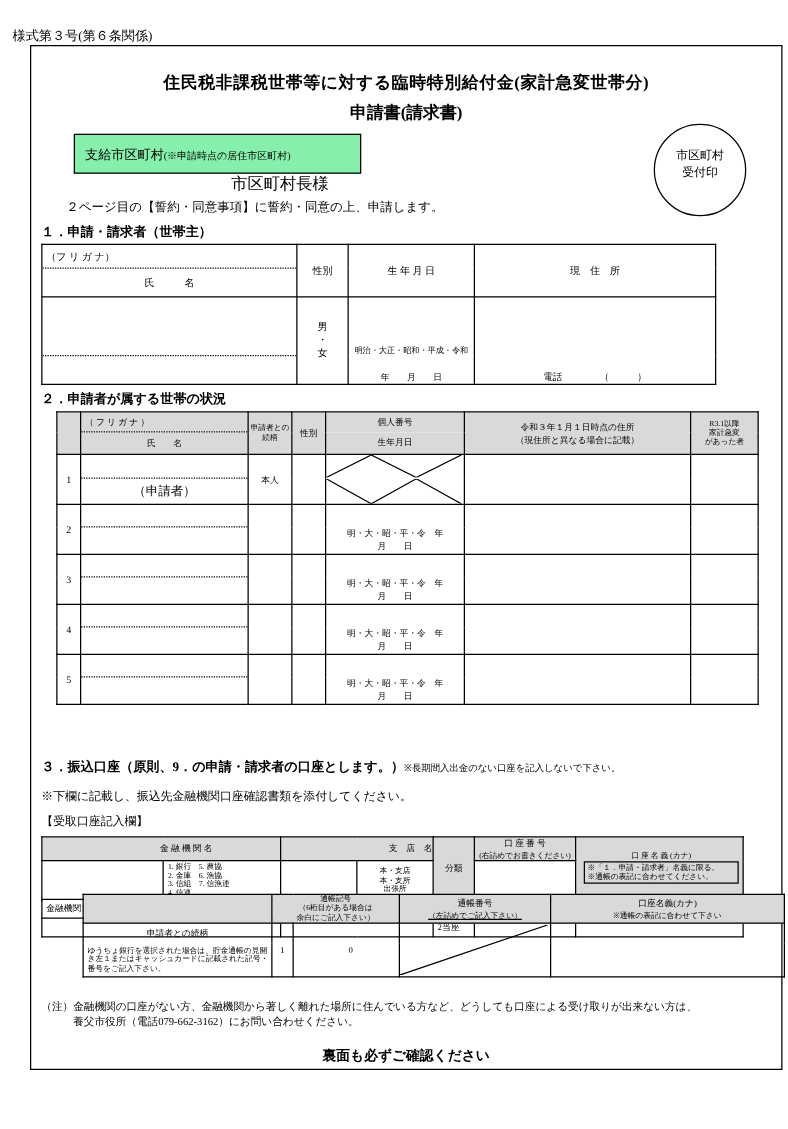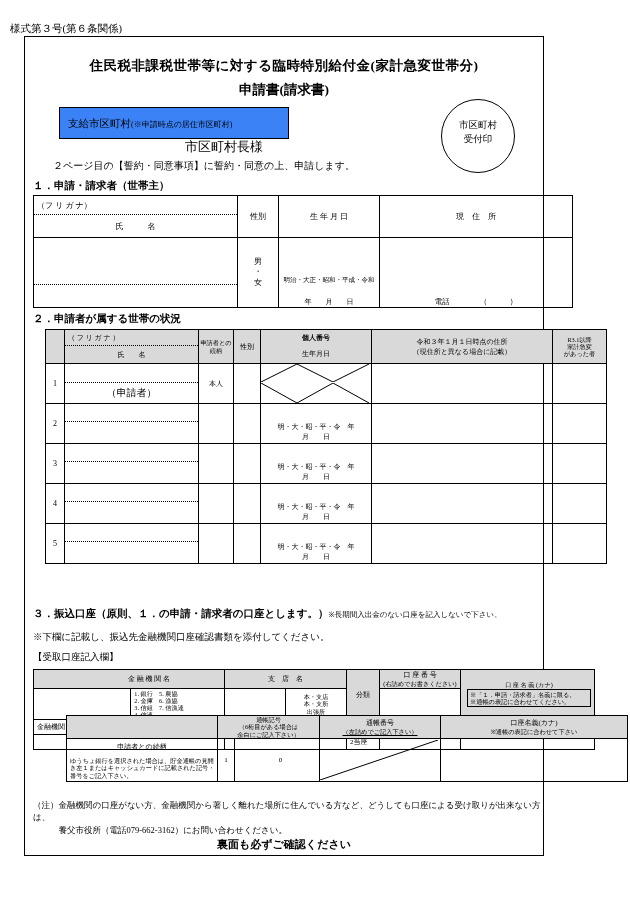--- a/index.html
+++ b/index.html
@@ -1,23 +1,23 @@
 <!DOCTYPE html>
 <html><head>
 <meta charset="utf-8">
 <style>
   html,body{margin:0;padding:0;background:#fff;}
   body{width:630px;height:903px;font-family:"Liberation Serif",serif;color:#000;font-size:9px;position:relative;}
   .page{position:relative;width:630px;height:903px;box-sizing:border-box;}
   .formtag{position:absolute;left:10px;top:22px;font-size:10.5px;}
-  .frame{position:absolute;left:24px;top:36px;width:520px;height:820px;border:1.5px solid #000;box-sizing:border-box;}
+  .frame{position:absolute;left:24px;top:36px;width:602px;height:820px;border:1.5px solid #000;box-sizing:border-box;}
   .title1{position:absolute;left:0;top:20px;width:100%;text-align:center;font-size:13.5px;font-weight:bold;letter-spacing:0.5px;}
   .title2{position:absolute;left:0;top:44px;width:100%;text-align:center;font-size:13.5px;font-weight:bold;}
   .stampcircle{position:absolute;right:28px;top:62px;width:74px;height:74px;border:1px solid #000;border-radius:50%;text-align:center;font-size:9.5px;line-height:1.5;padding-top:18px;box-sizing:border-box;}
-  .muni{position:absolute;left:34px;top:70px;width:230px;height:32px;border:1px solid #000;background:#3b82f6;box-sizing:border-box;padding:9px 0 0 8px;font-size:10.5px;}
+  .muni{position:absolute;left:34px;top:70px;width:230px;height:32px;border:1px solid #000;background:#86efac;box-sizing:border-box;padding:9px 0 0 8px;font-size:10.5px;}
   .muni .small{font-size:8px;}
   .munilabel{position:absolute;left:160px;top:101px;font-size:13px;}
   .pledge{position:absolute;left:28px;top:122px;font-size:10px;}
   .sec1{position:absolute;left:8px;top:142px;font-size:10.5px;font-weight:bold;}
   .sec2{position:absolute;left:8px;top:275px;font-size:10.5px;font-weight:bold;}
   .sec3{position:absolute;left:8px;top:570px;font-size:10.5px;font-weight:bold;}
   .sec3 .note{font-size:7.5px;font-weight:normal;}
   .note2{position:absolute;left:8px;top:594px;font-size:9.5px;}
   .note3{position:absolute;left:8px;top:614px;font-size:9.5px;font-weight:normal;}
   table{border-collapse:collapse;}
@@ -88,21 +88,21 @@
 
     <div class="sec2">２．申請者が属する世帯の状況</div>
 
     <table class="t2">
       <tbody>
           <tr class="grey">
         <td rowspan="2" style="width:18px;border:1px solid #000;"></td>
         <td style="width:130px;height:15px;border-bottom:none;" class="lft vsmall">（ フ リ ガ ナ ）</td>
         <td rowspan="2" style="width:34px;" class="xsmall">申請者との続柄</td>
         <td rowspan="2" style="width:26px;" class="vsmall">性別</td>
-        <td style="width:110px;height:15px;border-bottom:none;font-weight:bold;" class="vsmall">個人番号</td>
+        <td style="width:110px;height:15px;border-bottom:none;" class="vsmall">個人番号</td>
         <td rowspan="2" style="width:180px;" class="vsmall">
           <span>令和３年１月１日時点の住所</span><br><span>（現住所と異なる場合に記載）</span>
         </td>
         <td rowspan="2" class="xsmall">R3.1以降<br>家計急変<br>があった者</td>
       </tr>
       <tr class="grey">
         <td style="height:17px;border-top:1px dotted #000;" class="vsmall">氏　　名</td>
         <td style="height:17px;border-top:none;" class="vsmall">生年月日</td>
       </tr>
 
@@ -192,30 +192,30 @@
       <tr>
         <td style="height:21px;border-top:1px dotted #000;"></td>
         <td style="height:21px;border-top:none;" class="vsmall">
           <span>明・大・昭・平・令</span>　年<br>月　　日
         </td>
       </tr>
     </tbody>
       </table>
 
     <div class="sec3">
-      <span>３．振込口座（原則、１．の申請・請求者の口座とします。）</span><span class="note">※長期間入出金のない口座を記入しないで下さい。</span>
+      <span>３．振込口座（原則、9．の申請・請求者の口座とします。）</span><span class="note">※長期間入出金のない口座を記入しないで下さい。</span>
     </div>
     <div class="note2">※下欄に記載し、振込先金融機関口座確認書類を添付してください。</div>
     <div class="note3">【受取口座記入欄】</div>
 
     <table class="t3">
       <tbody>
           <tr class="grey">
         <td colspan="2" style="width:150px;height:14px;padding-left:40px;" class="vsmall">金 融 機 関 名</td>
-        <td colspan="2" style="width:120px;" class="vsmall">支　店　名</td>
+        <td colspan="2" style="width:120px;text-align:right;" class="vsmall">支　店　名</td>
         <td rowspan="2" style="width:32px;" class="vsmall">分類</td>
         <td style="width:80px;" class="vsmall">
           <span>口 座 番 号</span><br><span class="xsmall">(右詰めでお書きください)</span>
         </td>
         <td rowspan="2" class="xsmall lft">
           <div style="text-align:center">口 座 名 義 (カナ)</div>
           <div style="border:1px solid #000;margin:1px 3px;padding:1px 2px;">
             <div>※「１．申請・請求者」名義に限る。</div>
             <div>※通帳の表記に合わせてください。</div>
           </div>

